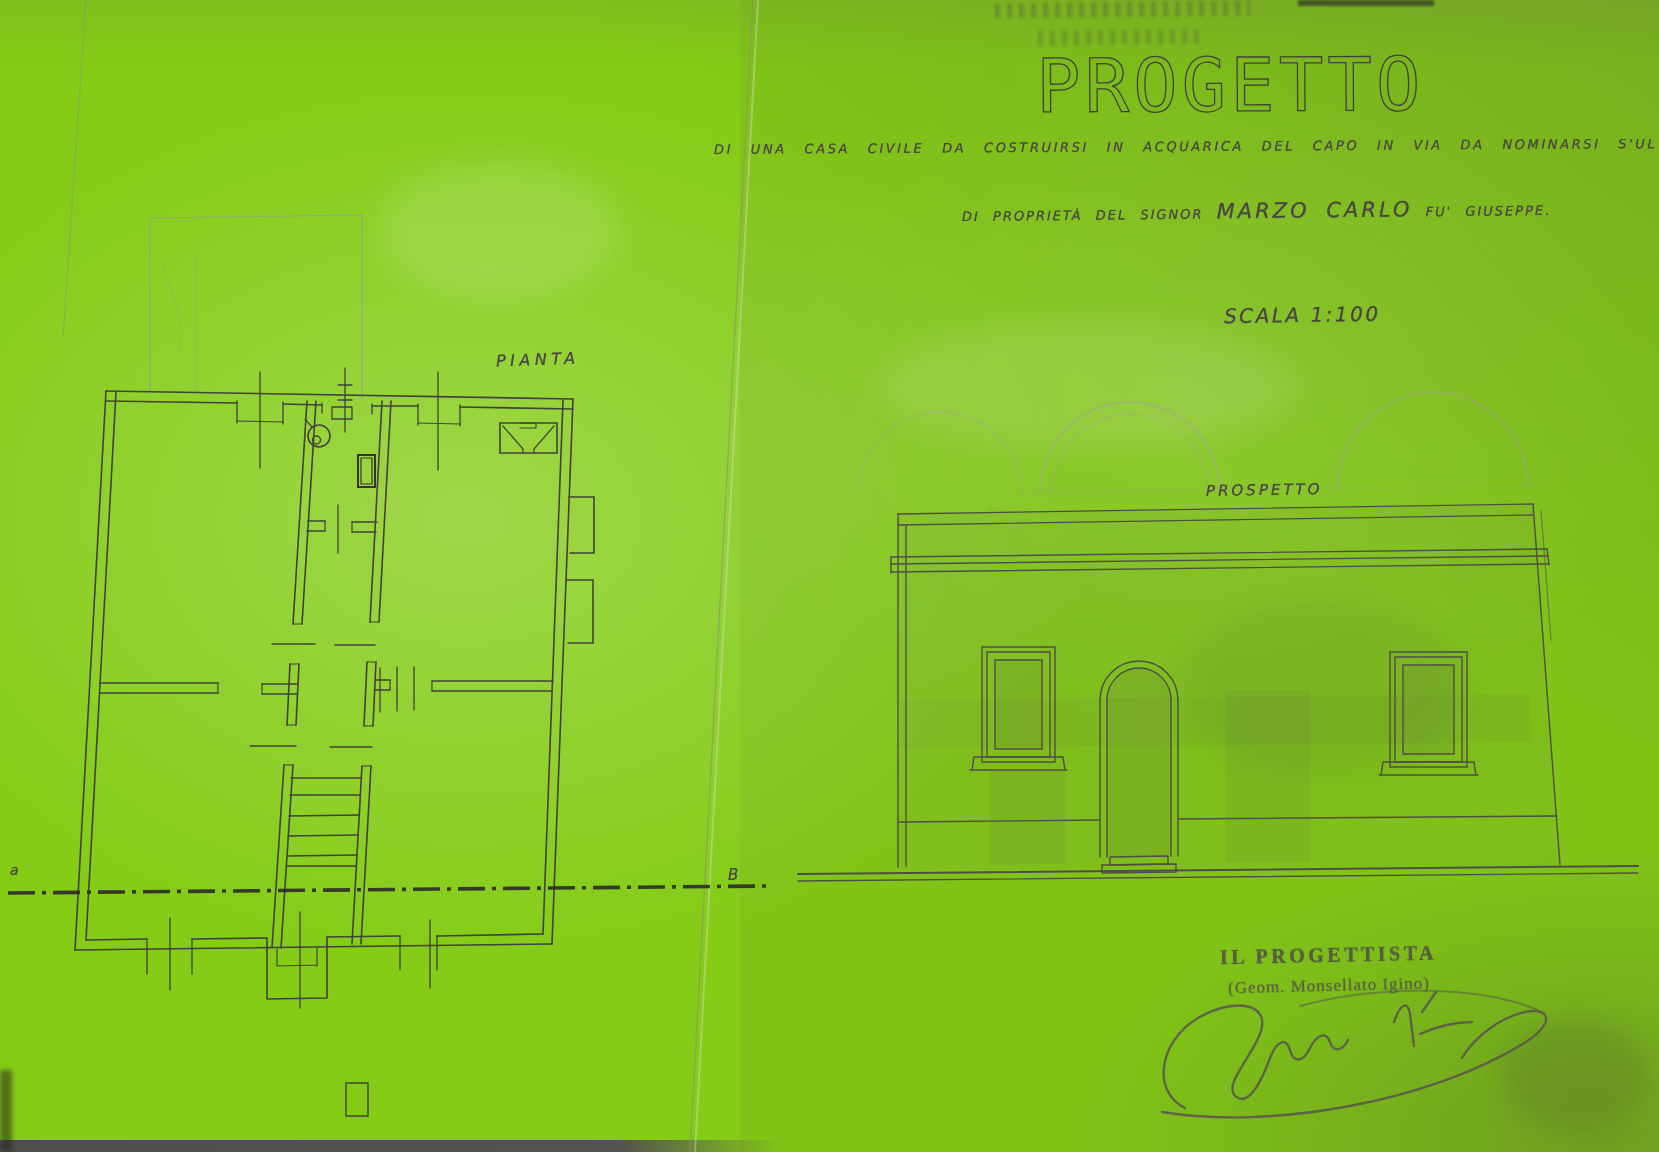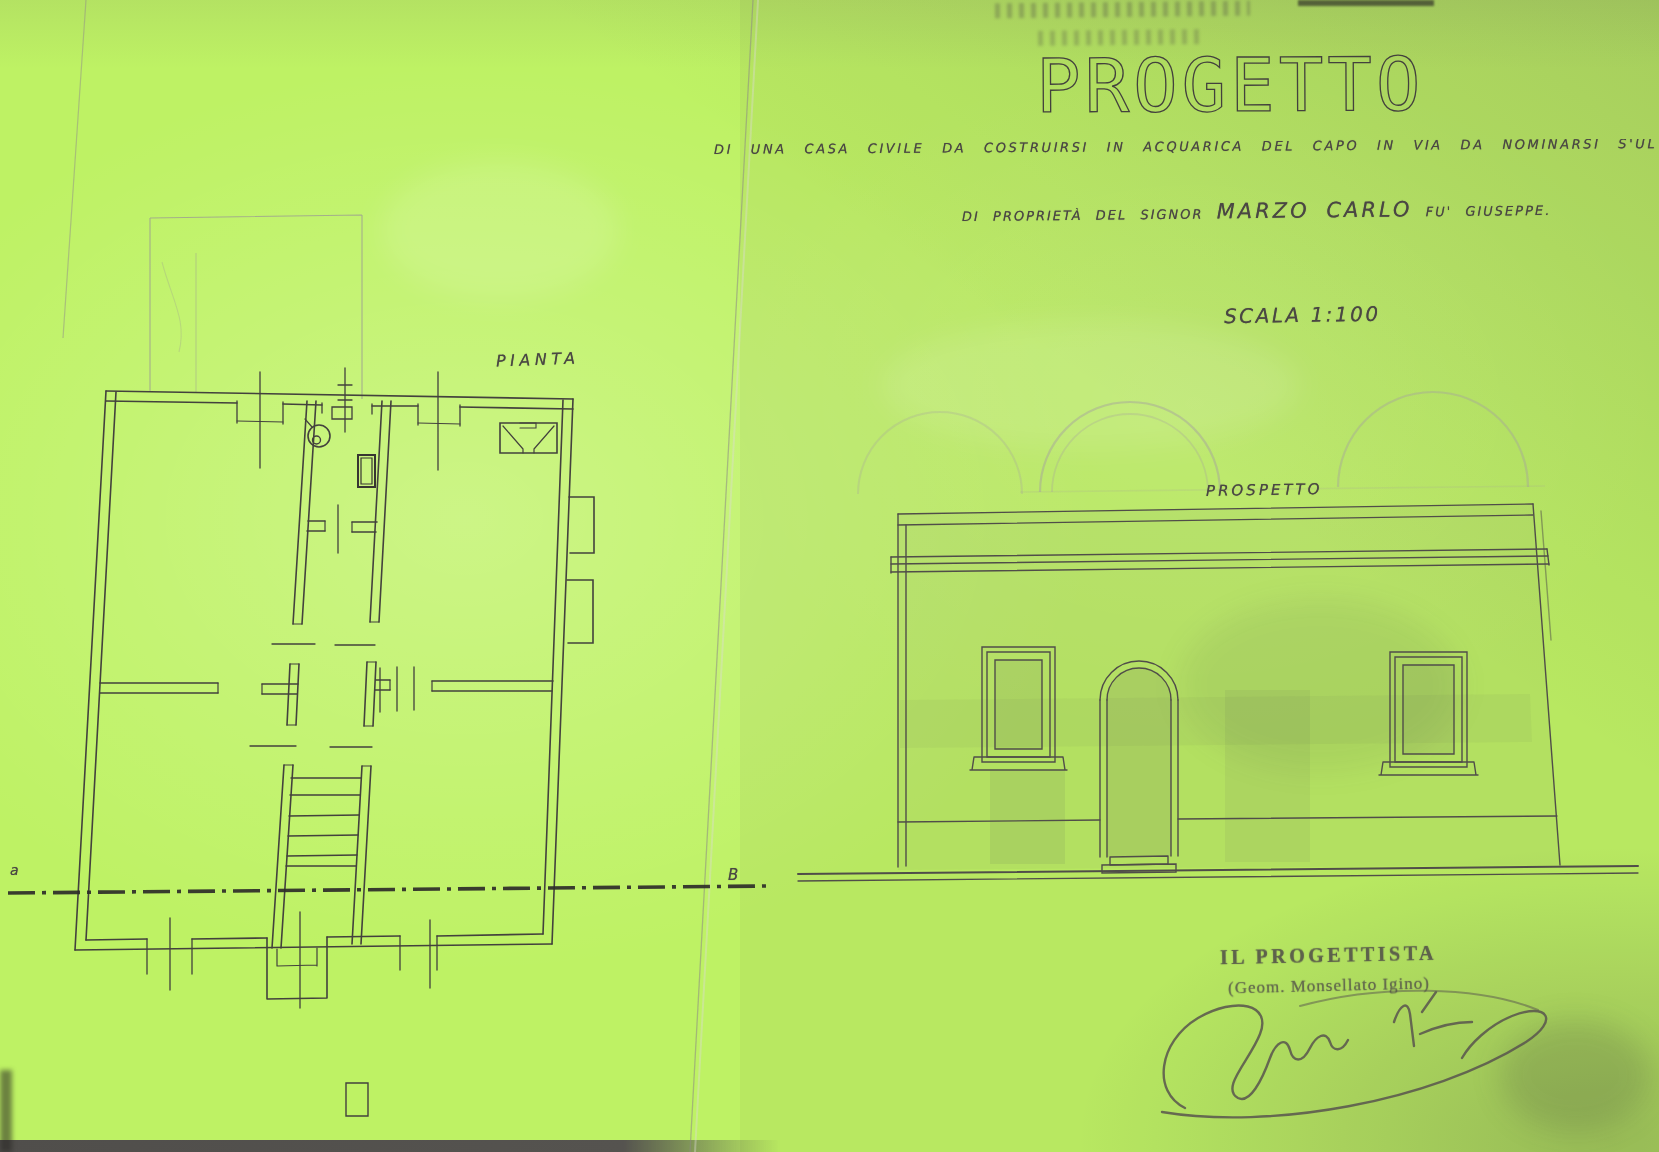--- a/index.html
+++ b/index.html
@@ -1,18 +1,18 @@
 <!DOCTYPE html>
 <html><head>
 <meta charset="utf-8">
 <style>
   html,body{margin:0;padding:0;background:#9b9995;}
   .stage{
     position:relative;width:1659px;height:1152px;overflow:hidden;
-    background:#bef264;
+    background:#84cc16;
     font-family:"DejaVu Sans", sans-serif;
   }
   .layer{position:absolute;inset:0;pointer-events:none;}
   
   .light-center{background:radial-gradient(ellipse 900px 650px at 28% 45%, rgba(255,255,255,.22), rgba(255,255,255,0) 70%);}
   .light-right{background:radial-gradient(ellipse 700px 500px at 72% 35%, rgba(255,255,255,.10), rgba(255,255,255,0) 70%);}
   .shade-topright{background:linear-gradient(215deg, rgba(75,73,70,.16), rgba(75,73,70,0) 34%);}
   .shade-bottomright{background:radial-gradient(ellipse 760px 420px at 97% 99%, rgba(58,56,54,.26), rgba(58,56,54,0) 70%);}
   .shade-top{background:linear-gradient(180deg, rgba(90,88,85,.10), rgba(90,88,85,0) 6%);}
   .fold-dark{position:absolute;left:740px;top:0;width:919px;height:1152px;background:rgba(70,68,66,.05);}

